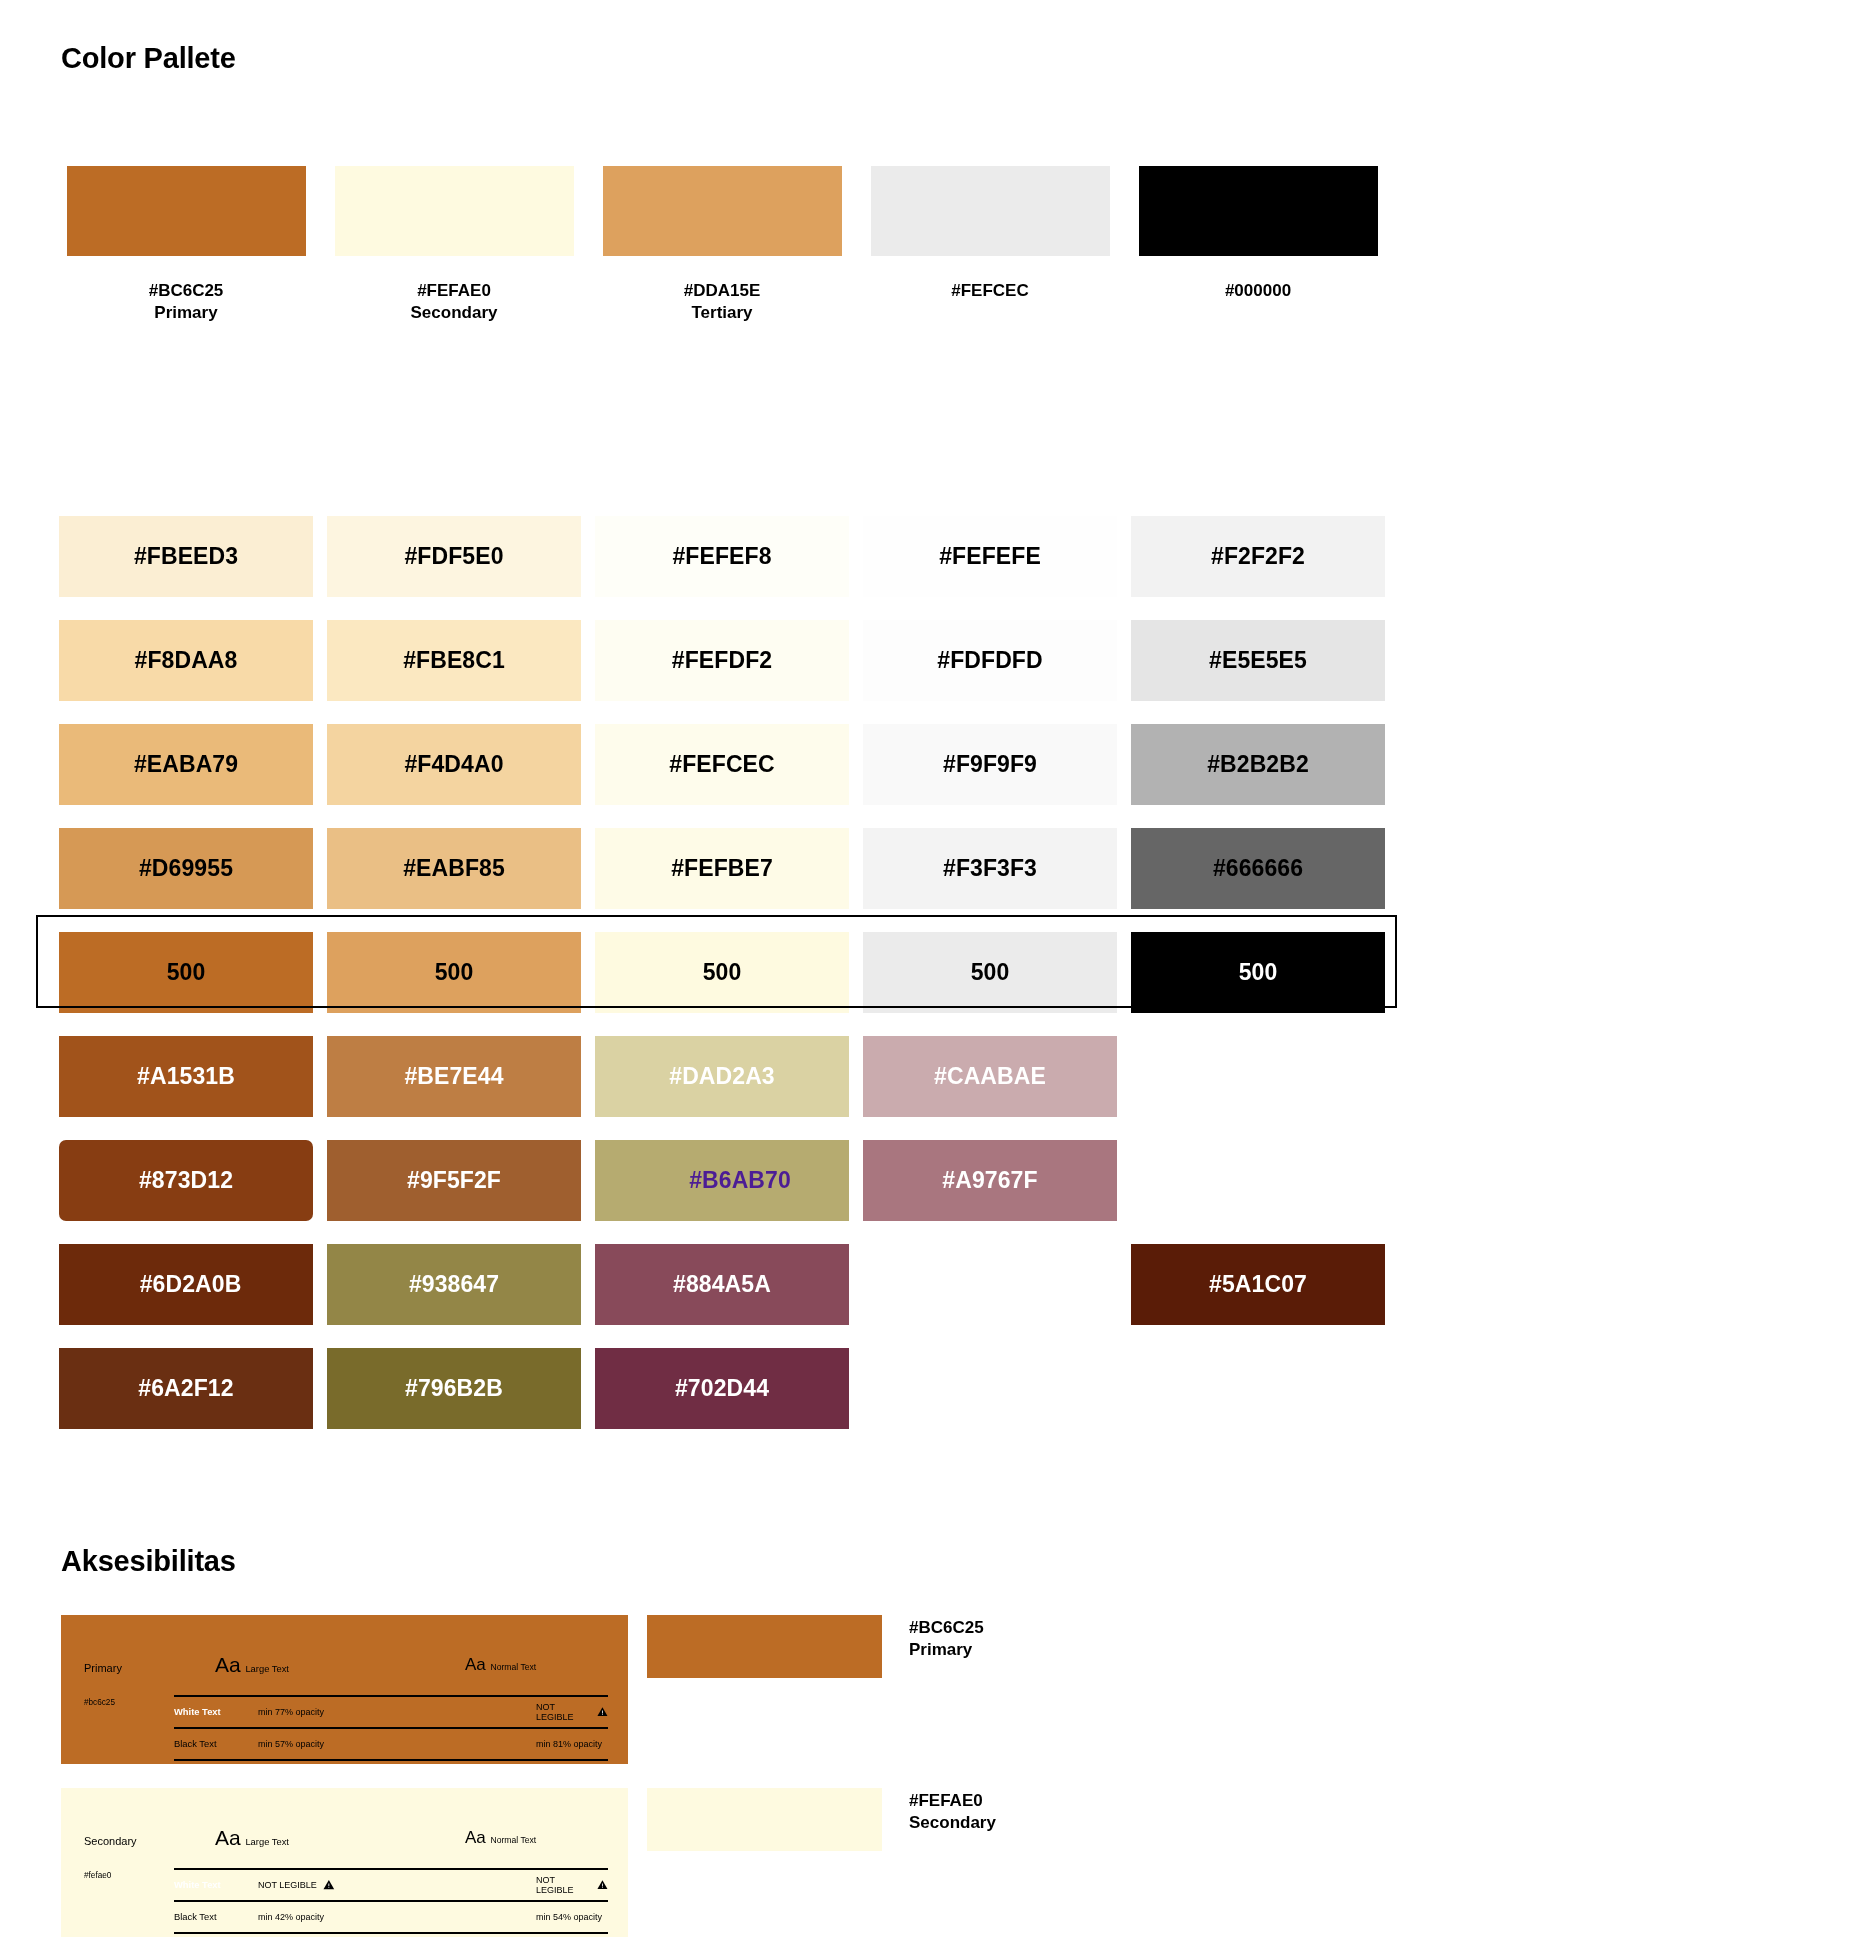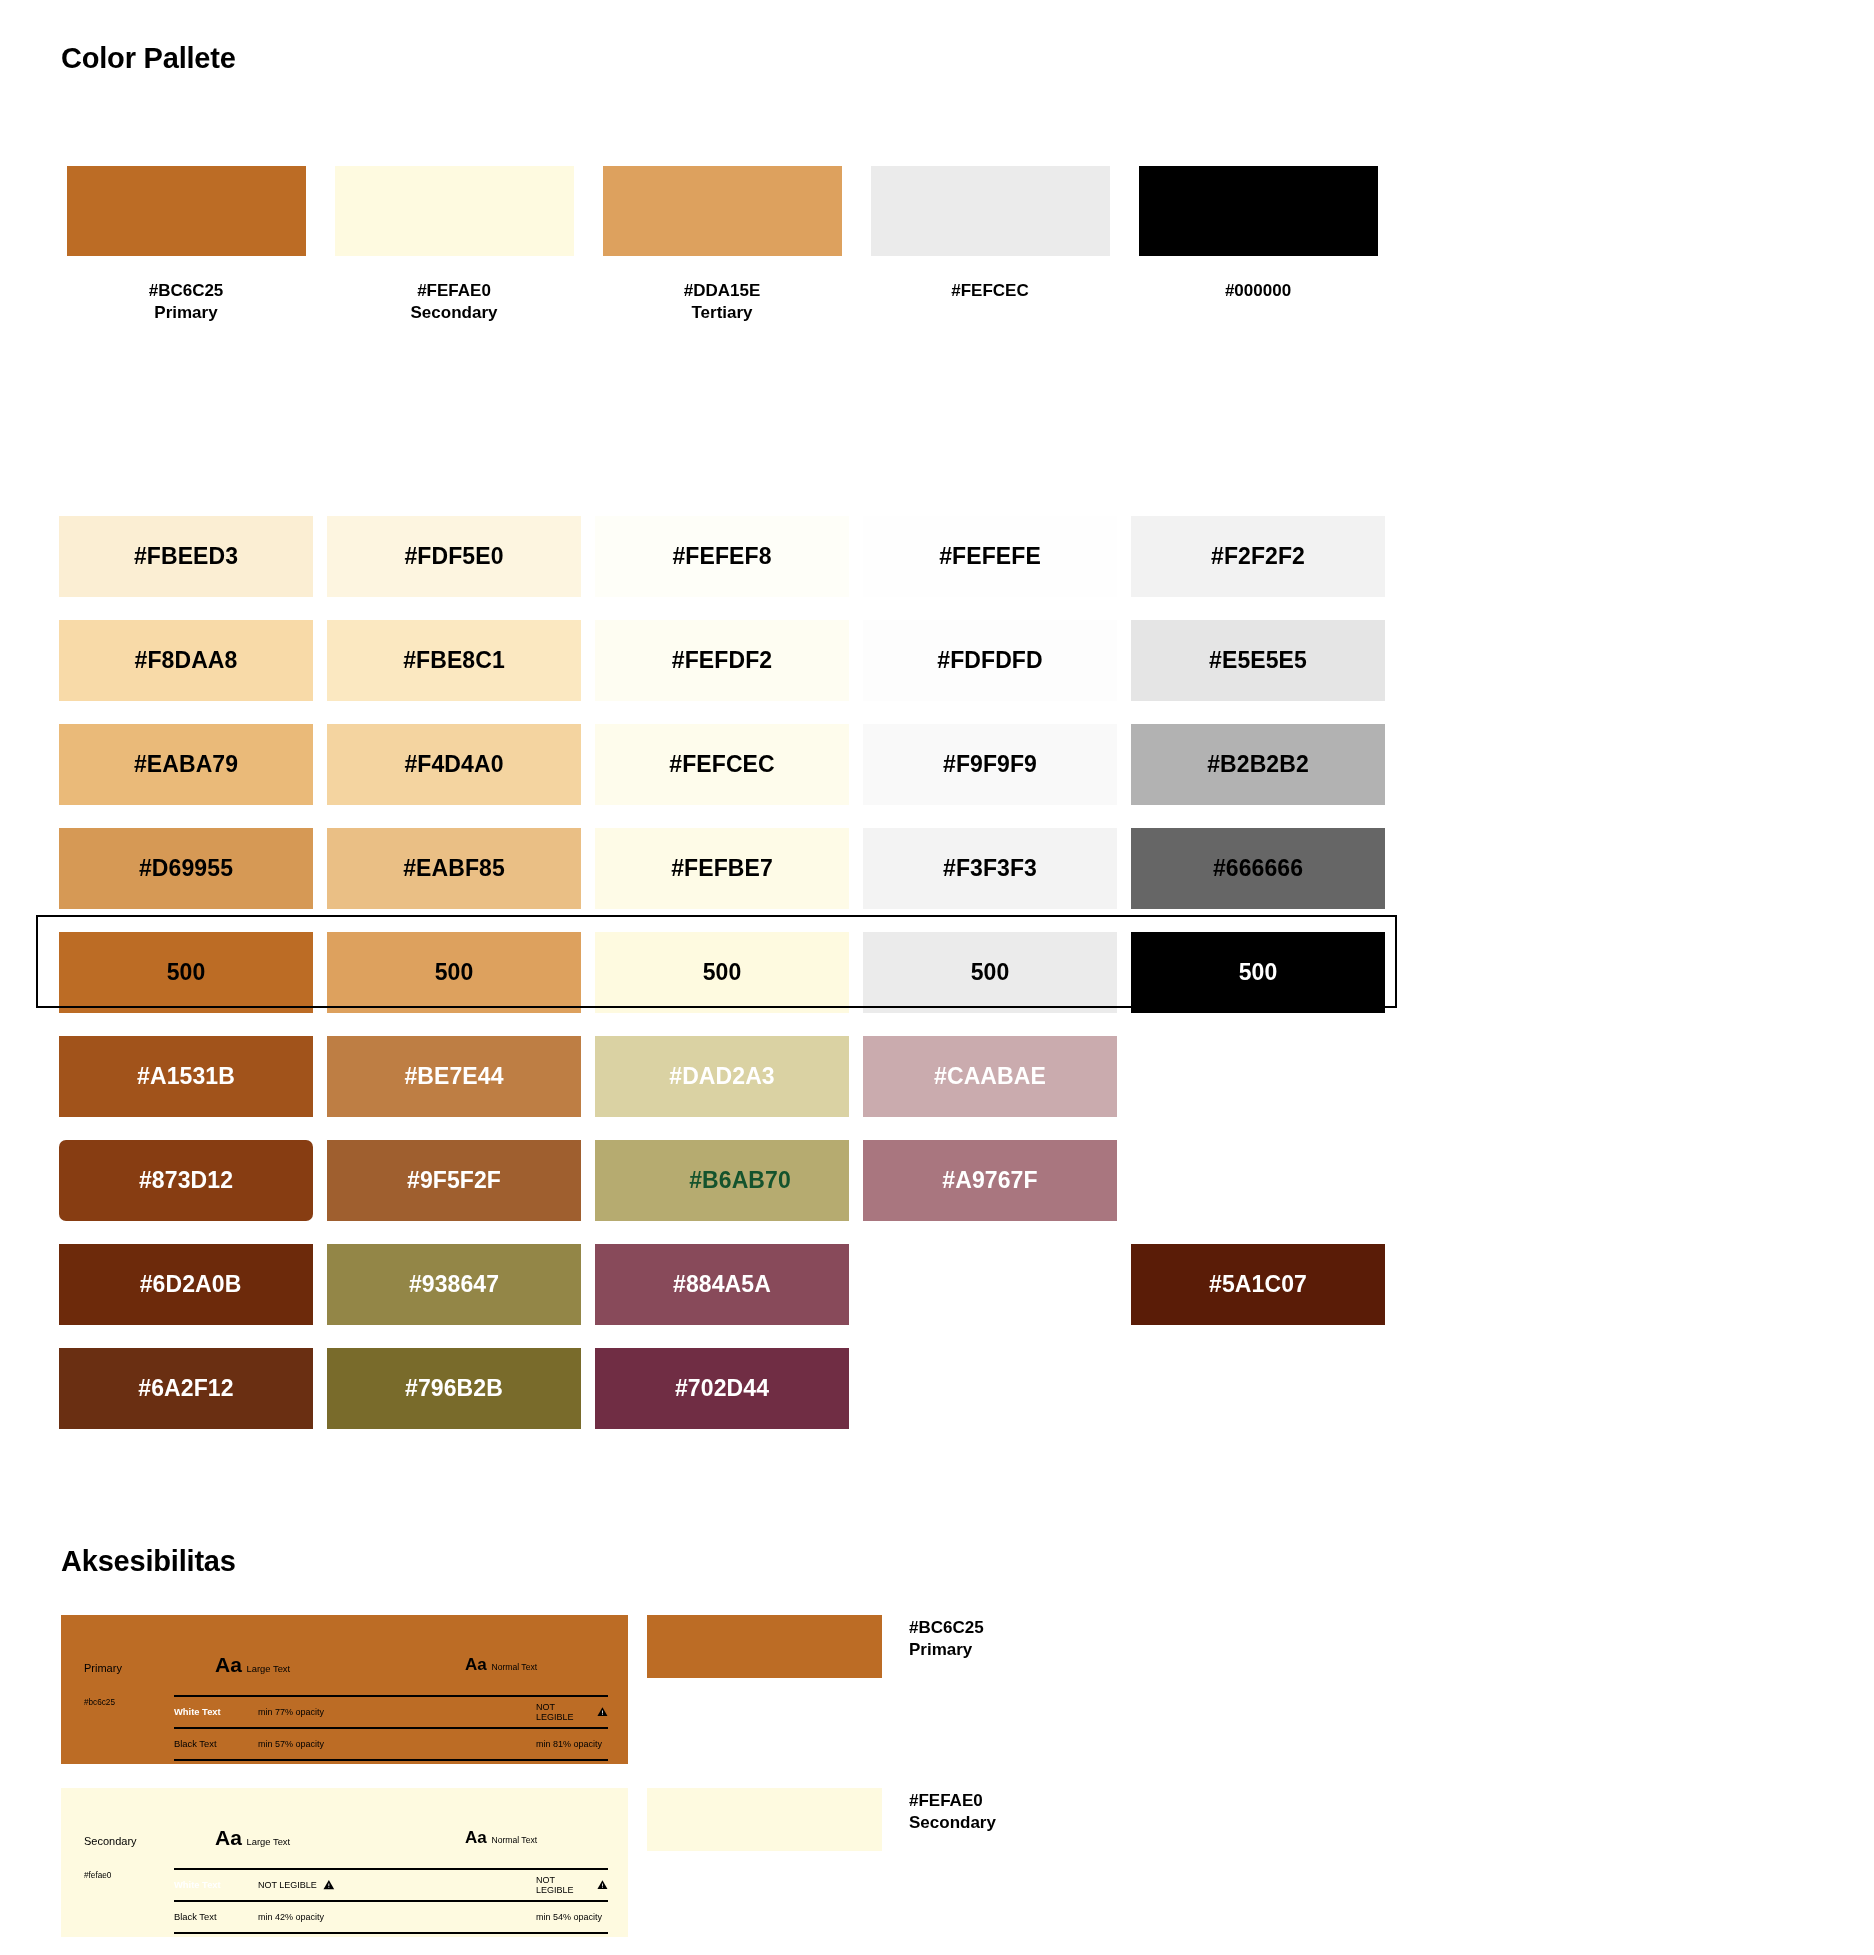--- a/index.html
+++ b/index.html
@@ -108,21 +108,21 @@
   }
   .acc-head .aa-group {
     position: absolute;
     display: flex;
     align-items: baseline;
     gap: 4.7px;
     color: #000;
   }
   .aa-group.large { left: 41px; top: 0; }
   .aa-group.normal { left: 291px; top: 2.3px; }
-  .aa-glyph { font-size: 21px; font-weight: 700; line-height: 1; }
+  .aa-glyph { font-size: 21px; font-weight: 400; line-height: 1; }
   .aa-group.normal .aa-glyph { font-size: 17px; }
   .aa-cap { font-size: 9.4px; font-weight: 400; }
   .aa-group.normal .aa-cap { font-size: 8.6px; }
 
   .acc-table {
     position: absolute;
     left: 113px;
     top: 80px;
     width: 434px;
   }
@@ -355,21 +355,21 @@
         <div class="box" style="background: rgb(135, 61, 18); color: rgb(255, 255, 255); border-radius: 7px;">
           <span>#873D12</span>
         </div>
       </div>
       <div class="cell">
         <div class="box" style="background: rgb(159, 95, 47); color: rgb(255, 255, 255);">
           <span>#9F5F2F</span>
         </div>
       </div>
       <div class="cell">
-        <div class="box" style="background: rgb(182, 171, 112); color: #14532d; padding-left: 36px;">
+        <div class="box" style="background: rgb(182, 171, 112); color: #4c1d95; padding-left: 36px;">
           <span>#B6AB70</span>
         </div>
       </div>
       <div class="cell">
         <div class="box" style="background: rgb(169, 118, 127); color: rgb(255, 255, 255);">
           <span>#A9767F</span>
         </div>
       </div>
       <div class="cell empty">
         <div class="box" style="color: rgb(0, 0, 0);">

